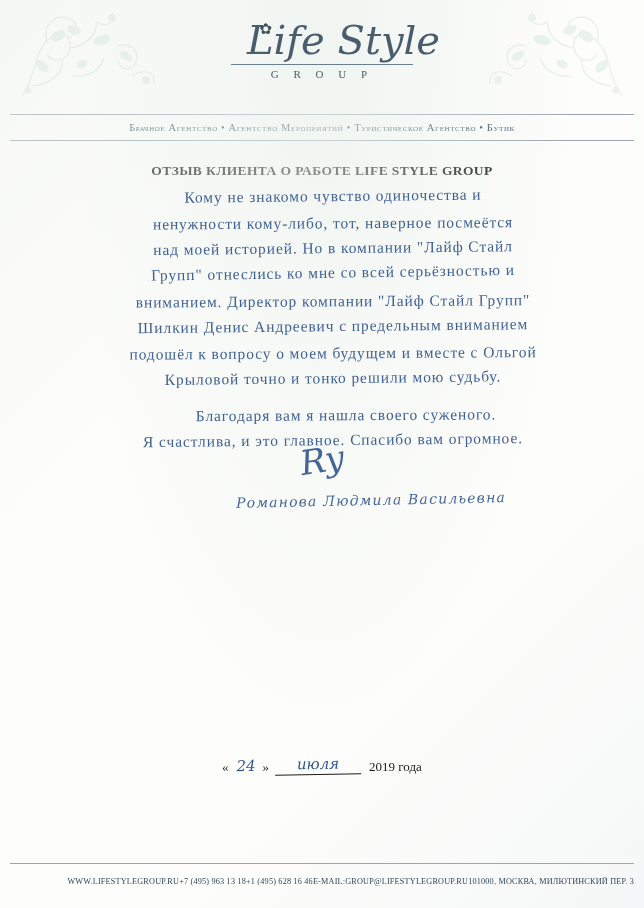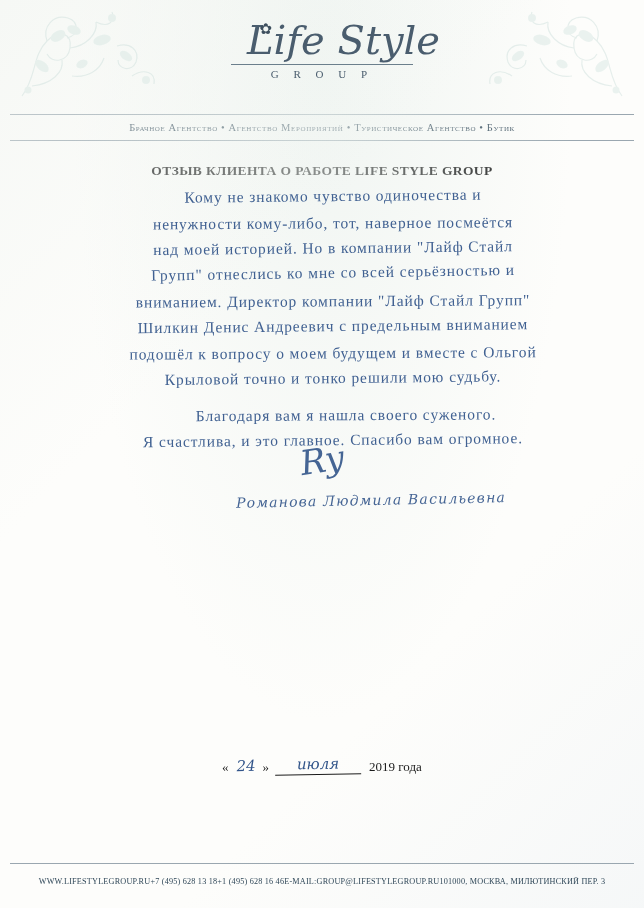--- a/index.html
+++ b/index.html
@@ -195,21 +195,21 @@
     left: 10px; right: 10px;
     bottom: 44px;
     height: 1px;
     background: #9aa7b0;
   }
   .footer {
     position: absolute;
     left: 10px; right: 10px;
     bottom: 22px;
     display: flex;
-    justify-content: center;
+    justify-content: flex-end;
     align-items: center;
     font-family: "Liberation Serif", serif;
     font-size: 8.2px;
     letter-spacing: 0.2px;
     color: #2f4758;
     font-variant: small-caps;
   }
   .footer span { white-space: nowrap; }
 </style>
 </head>
@@ -304,19 +304,19 @@
     <span class="date-quote">«</span>
     <span class="date-day">24</span>
     <span class="date-quote">»</span>
     <span class="date-month">июля</span>
     <span class="date-year">2019 года</span>
   </div>
 
   <div class="footer-rule"></div>
   <div class="footer">
     <span>WWW.LIFESTYLEGROUP.RU</span>
-    <span>+7 (495) 628 13 18</span>
+    <span>+7 (495) 963 13 18</span>
     <span>+1 (495) 628 16 46</span>
     <span>E-MAIL:</span>
     <span>GROUP@LIFESTYLEGROUP.RU</span>
     <span>101000, МОСКВА, МИЛЮТИНСКИЙ ПЕР. 3</span>
   </div>
 </div>
 
 </body></html>

